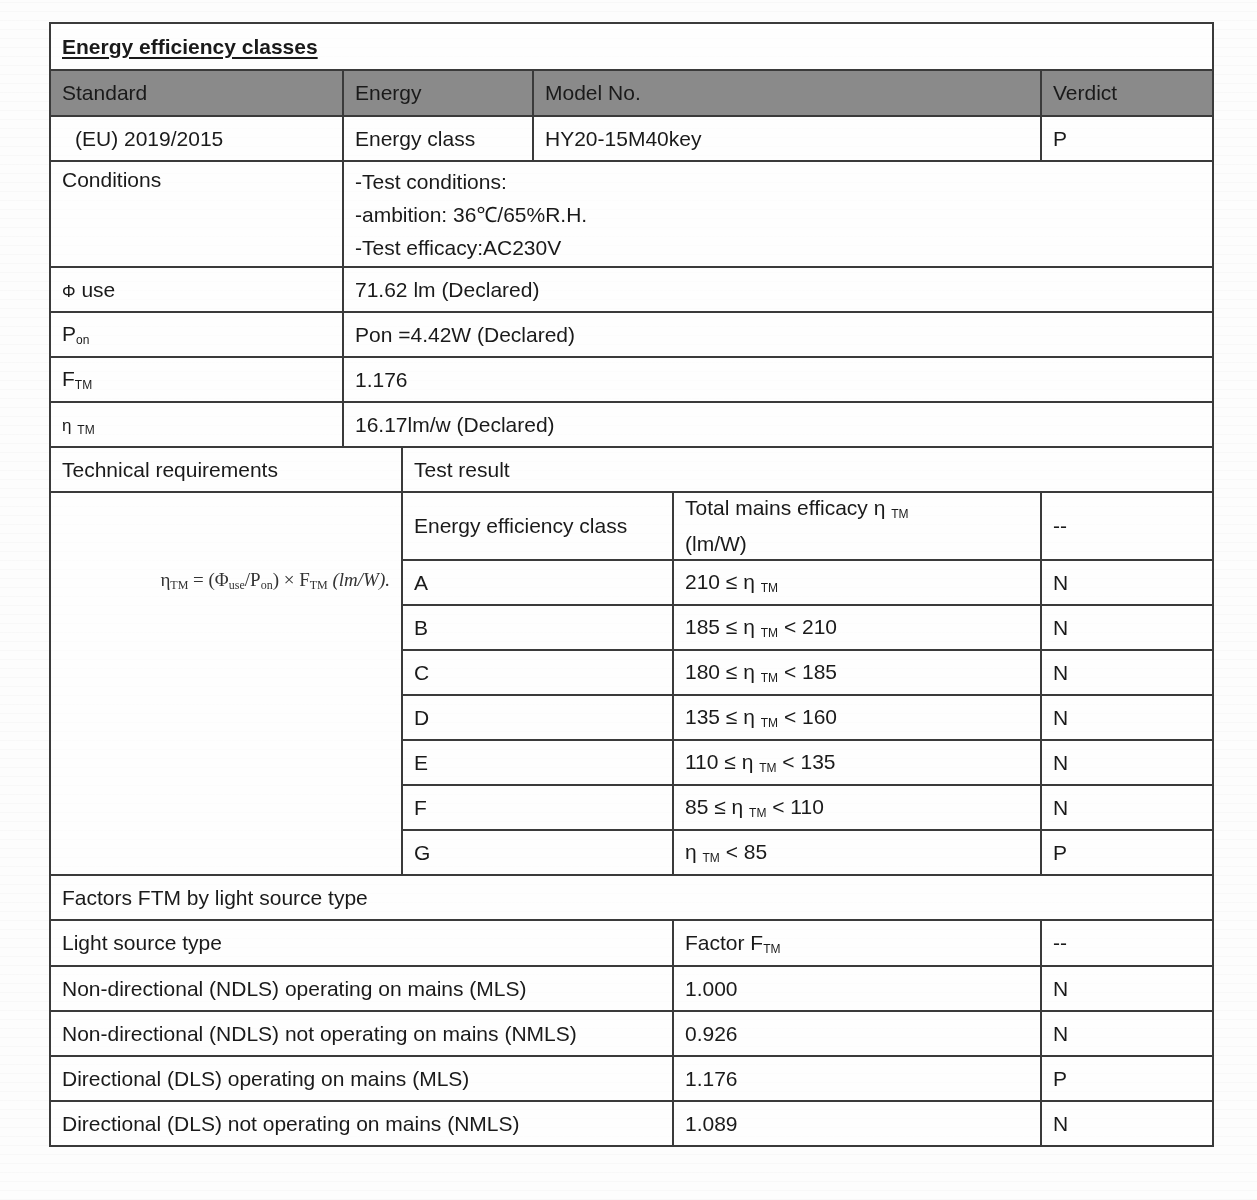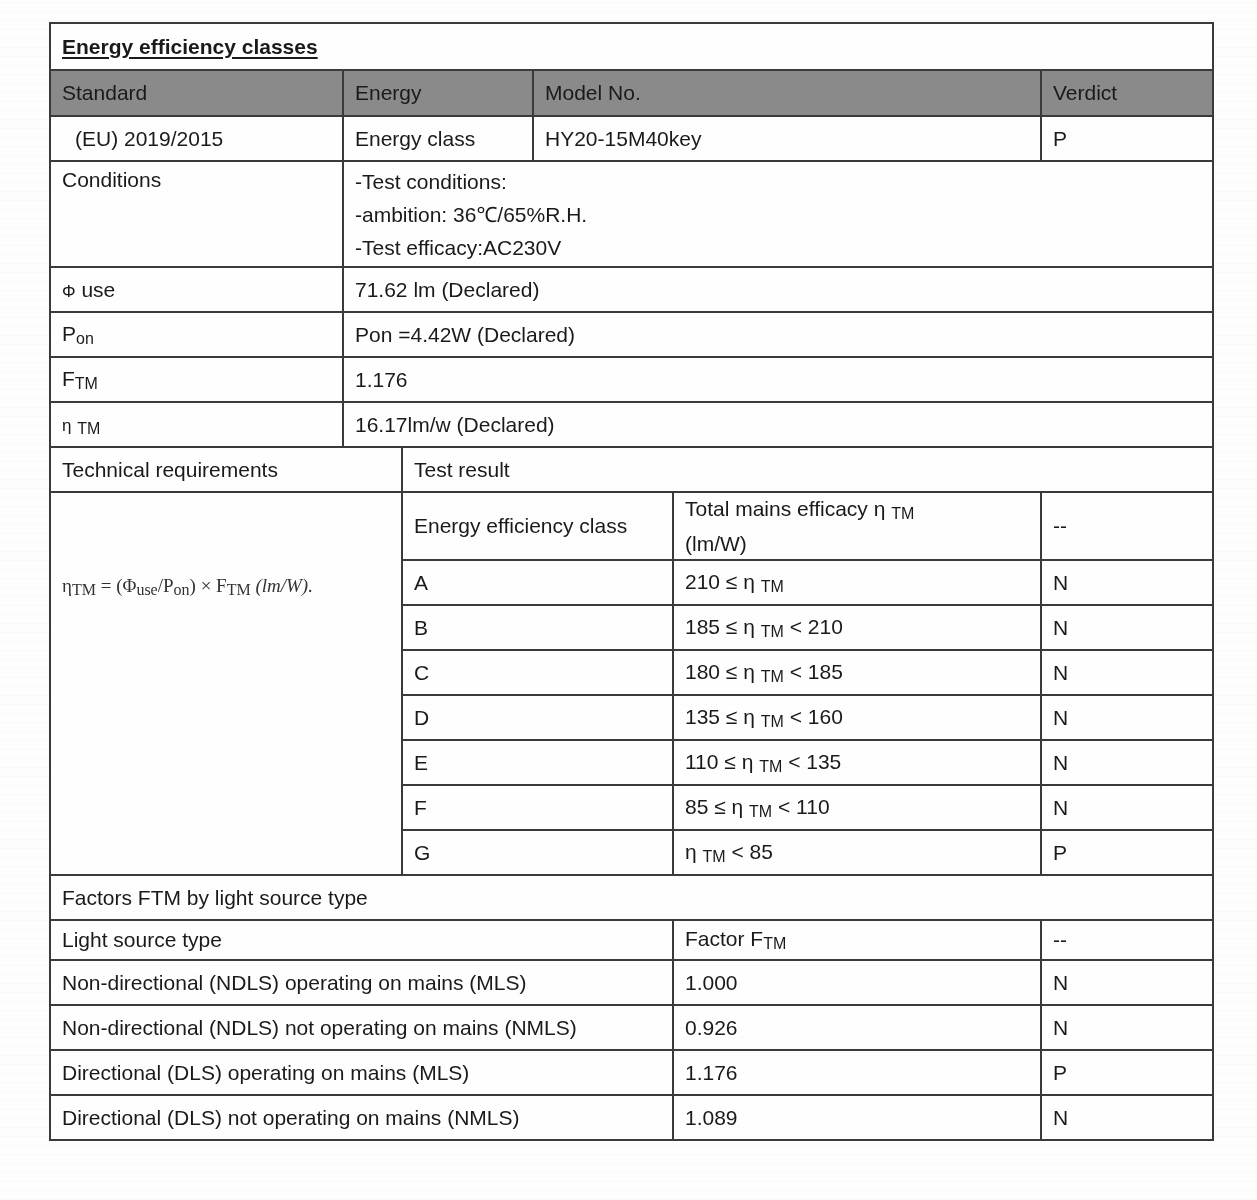--- a/index.html
+++ b/index.html
@@ -22,21 +22,21 @@
     border:2px solid #3a3a3a; padding:0 11px; vertical-align:middle;
     white-space:nowrap; overflow:hidden;
   }
   .title-cell { height:45px; font-weight:bold; }
   .title-cell span { text-decoration:underline; text-decoration-thickness:2px; text-underline-offset:3px; }
   .hdr td { background:#8a8a8a; height:44px; }
   .r44 td { height:43px; }
   .center { text-align:left; }
   .cond-lines { line-height:33px; padding-top:2px; padding-bottom:2px;margin-left:16px; }
   .cond-label { vertical-align:top !important; padding-top:6px !important; }
-  sub.s { font-size:16px; vertical-align:-3px; }
+  sub.s { font-size:12px; vertical-align:-3px; }
   .formula {
     font-family:"Liberation Serif", serif; font-size:19px; color:#333;
   }
   .formula i { font-style:italic; }
   .two-line { line-height:30px; }
 </style>
 </head>
 <body>
 
 <div class="page-bg"></div>
@@ -98,21 +98,21 @@
     <td><span style="font-size:17px">η</span> <sub class="s">TM</sub></td>
     <td colspan="5">16.17lm/w (Declared)</td>
   </tr>
 
   <tr class="r44">
     <td colspan="2">Technical requirements</td>
     <td colspan="4" class="center">Test result</td>
   </tr>
 
   <tr>
-    <td colspan="2" rowspan="8" class="formula" style="vertical-align:top; padding-top:12px;">
+    <td colspan="2" rowspan="8" class="formula" style="vertical-align:top; padding-top:6px;text-align:right;">
       <div style="margin-top:70px">
         <span>η</span><sub class="s">TM</sub><span> = (Φ</span><sub class="s">use</sub><span>/P</span><sub class="s">on</sub><span>) × F</span><sub class="s">TM</sub><i> (lm/W).</i>
       </div>
     </td>
     <td colspan="2" class="center" style="height:66px">Energy efficiency class</td>
     <td class="two-line">
       <div><span>Total mains efficacy  η </span><sub class="s">TM</sub></div>
       <div>(lm/W)</div>
     </td>
     <td class="center">--</td>
@@ -150,21 +150,21 @@
   </tr>
   <tr class="r44">
     <td colspan="2" class="center">G</td>
     <td class="center"><span>η </span><sub class="s">TM</sub><span> &lt; 85</span></td>
     <td class="center">P</td>
   </tr>
 
   <tr class="r44">
     <td colspan="6">Factors FTM by light source type</td>
   </tr>
-  <tr style="height:40px">
+  <tr style="height:46px">
     <td colspan="4">Light source type</td>
     <td class="center"><span>Factor F</span><sub class="s">TM</sub></td>
     <td class="center">--</td>
   </tr>
   <tr class="r44">
     <td colspan="4">Non-directional (NDLS) operating on mains (MLS)</td>
     <td class="center">1.000</td>
     <td class="center">N</td>
   </tr>
   <tr class="r44">

